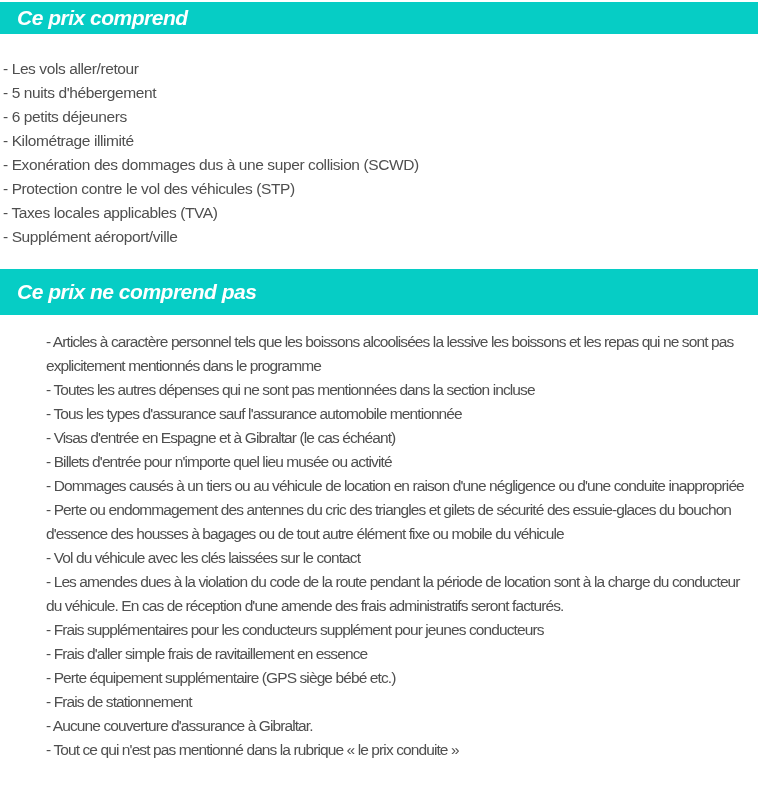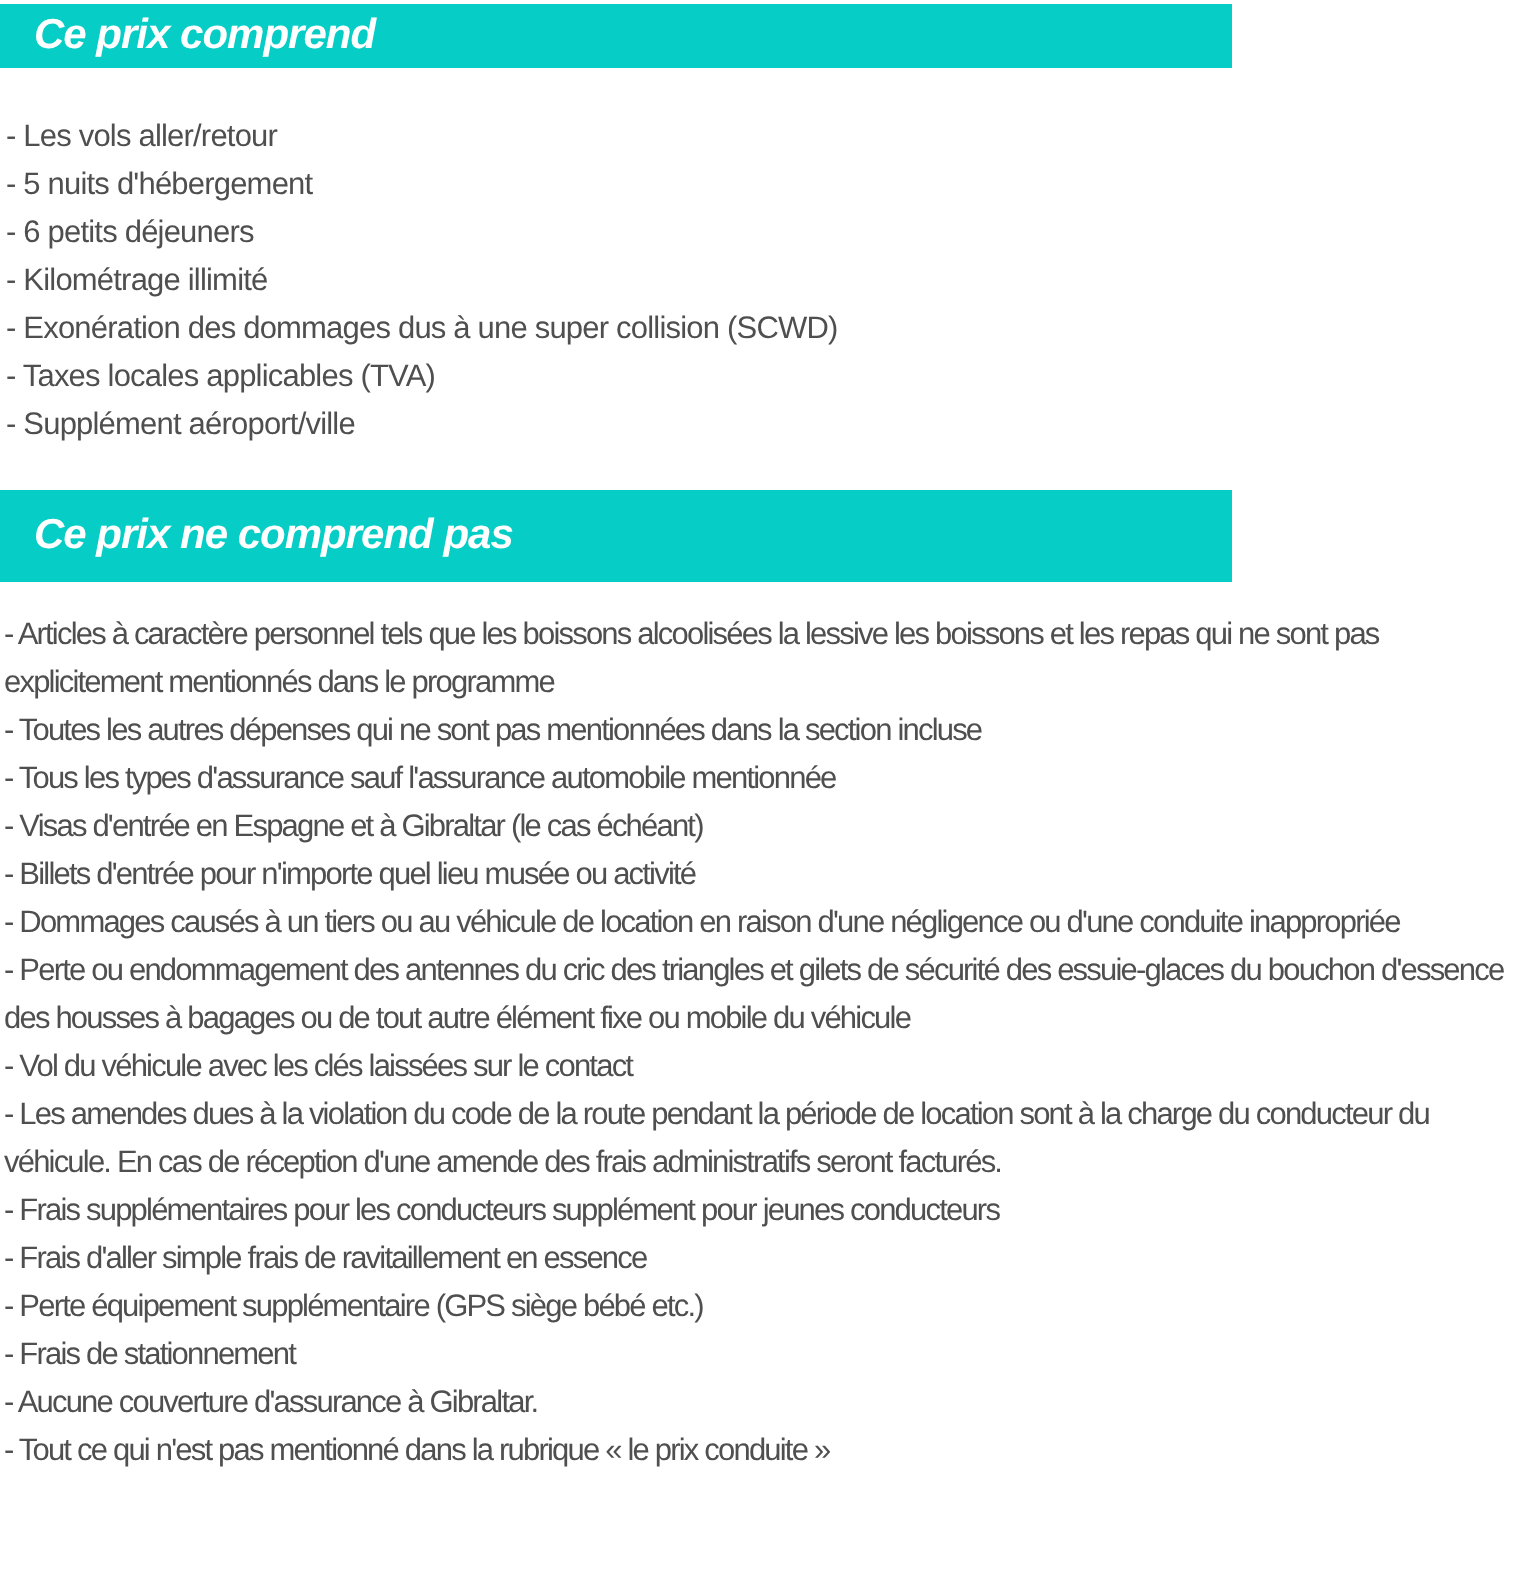--- a/index.html
+++ b/index.html
@@ -9,21 +9,21 @@
   }
   body {
     width: 758px;
     height: 796px;
     overflow: hidden;
     font-family: "Liberation Sans", sans-serif;
   }
   .section-header {
     background: #06cdc5;
     color: #ffffff;
-    width: 616px;
+    width: 758px;
     display: flex;
     align-items: center;
     box-sizing: border-box;
     padding-left: 17px;
     font-style: italic;
     font-weight: 700;
     font-size: 21px;
     letter-spacing: -0.5px;
   }
   .header-1 {
@@ -43,39 +43,41 @@
     padding-left: 3px;
     font-size: 15.5px;
     letter-spacing: -0.4px;
   }
   .list-2 {
     margin-top: 15px;
     padding-left: 2px;
     padding-right: 1px;
     font-size: 15.5px;
     letter-spacing: -0.9px;
+    margin-left: 44px;
   }
   .item-list p {
     margin: 0;
     padding: 0;
   }
 </style>
 </head>
 <body>
 
 <div>
   <div class="section-header header-1">
     <span>Ce prix comprend</span>
   </div>
   <div class="item-list list-1">
       <p>- Les vols aller/retour</p>
       <p>- 5 nuits d'hébergement</p>
       <p>- 6 petits déjeuners</p>
       <p>- Kilométrage illimité</p>
       <p>- Exonération des dommages dus à une super collision (SCWD)</p>
+      <p>- Protection contre le vol des véhicules (STP)</p>
       <p>- Taxes locales applicables (TVA)</p>
       <p>- Supplément aéroport/ville</p>
     </div>
 </div>
 
 <div>
   <div class="section-header header-2">
     <span>Ce prix ne comprend pas</span>
   </div>
   <div class="item-list list-2">

